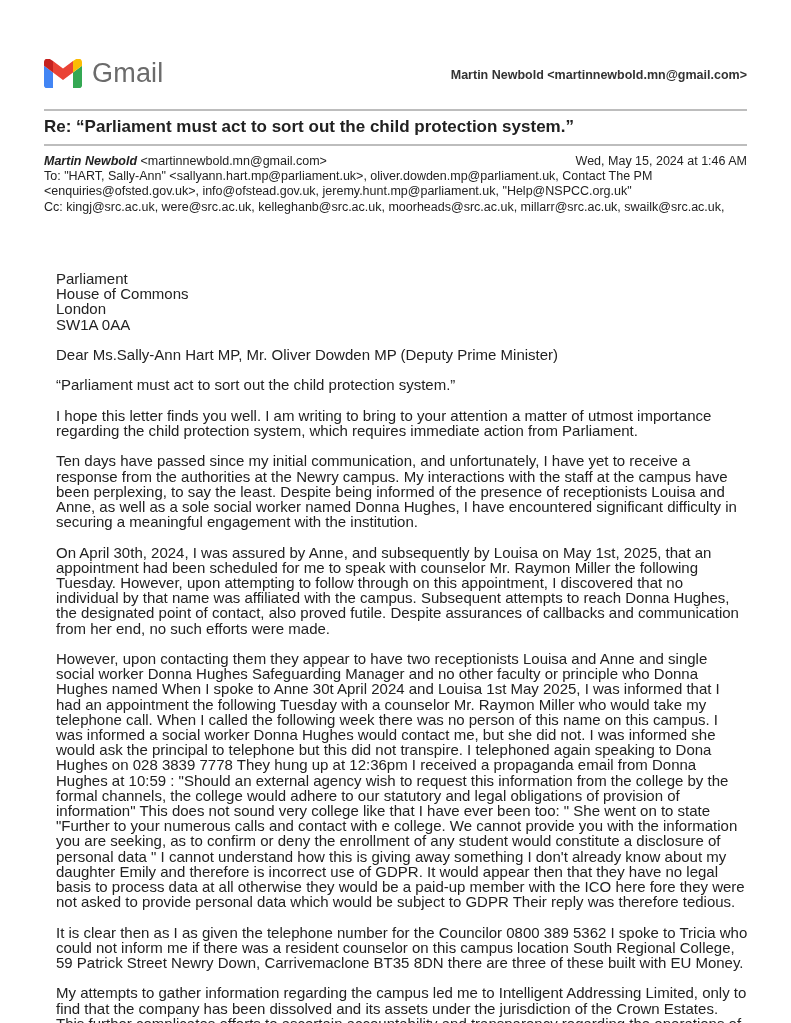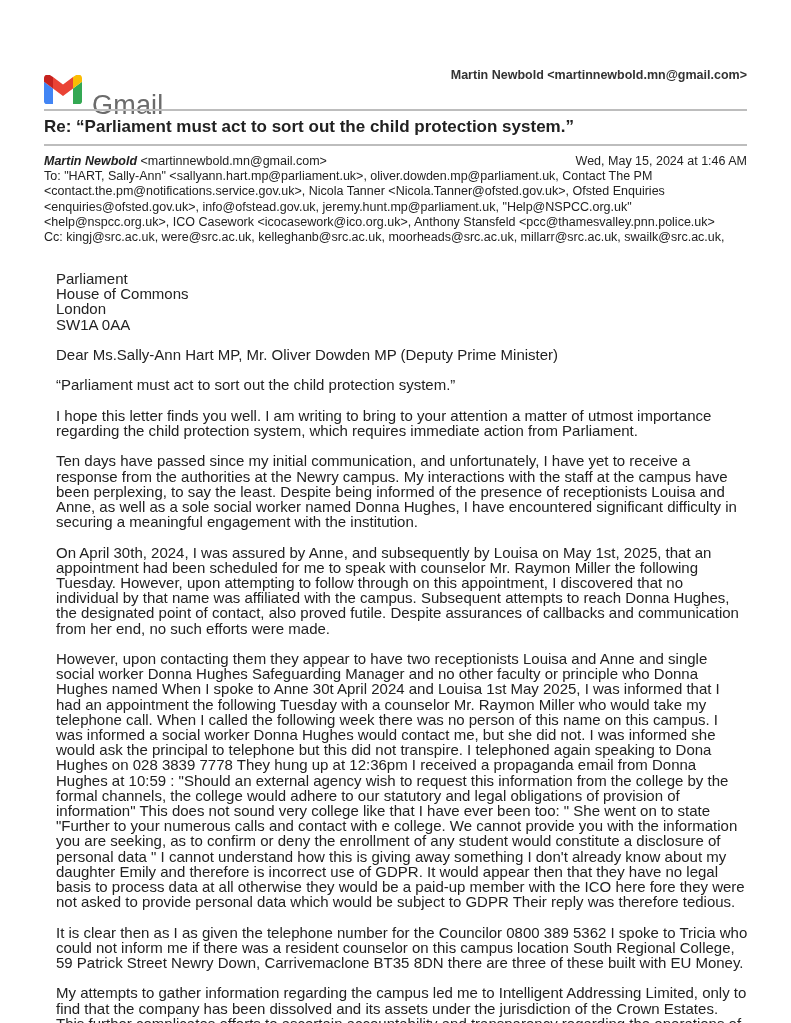--- a/index.html
+++ b/index.html
@@ -2,21 +2,21 @@
 <html><head>
 <meta charset="utf-8">
 <style>
   html, body { margin: 0; padding: 0; background: #ffffff; }
   body { width: 791px; height: 1023px; position: relative; overflow: hidden;
          font-family: "Liberation Sans", sans-serif; color: #222222; }
   .page { position: absolute; left: 44px; top: 0; width: 703px; }
   .topbar { position: absolute; left: 0; top: 56px; width: 703px; height: 36px; }
   .logo { position: absolute; left: 0; top: 2px; display: flex; align-items: center; }
   .logo svg { display: block; }
-  .logo-text { font-size: 27px; color: #6b6b6b; margin-left: 10px; letter-spacing: 0.2px; line-height: 30px; margin-top: 32px; }
+  .logo-text { font-size: 27px; color: #6b6b6b; margin-left: 10px; letter-spacing: 0.2px; line-height: 30px; }
   .account { position: absolute; right: 0; top: 12px; font-size: 12.5px; font-weight: bold; color: #333333; }
   .rule { position: absolute; left: 0; width: 703px; height: 0; border-top: 2px solid #bdbdbd; }
   .rule.r1 { top: 109px; }
   .rule.r2 { top: 144px; }
   .subject { position: absolute; left: 0; top: 117px; font-size: 17px; font-weight: bold; color: #222222; white-space: nowrap; }
   .header { position: absolute; left: 0; top: 154px; width: 703px; font-size: 12.5px; line-height: 15.2px; color: #222222; }
   .from-line { position: relative; height: 15.2px; }
   .from-name { font-weight: bold; font-style: italic; }
   .date { position: absolute; right: 0; top: 0; }
   .body { position: absolute; left: 12px; top: 271px; width: 692px; font-size: 15px; line-height: 15.2px; color: #222222; }
@@ -46,23 +46,21 @@
   <div class="rule r2"></div>
 
   <div class="header">
     <div class="from-line">
       <span class="from-name">Martin Newbold</span>
       <span>&lt;martinnewbold.mn@gmail.com&gt;</span>
       <span class="date">Wed, May 15, 2024 at 1:46 AM</span>
     </div>
     <div>
       <div>To: "HART, Sally-Ann" &lt;sallyann.hart.mp@parliament.uk&gt;, oliver.dowden.mp@parliament.uk, Contact The PM</div>
-      <div>&lt;contact.the.pm@notifications.service.gov.uk&gt;, Nicola Tanner &lt;Nicola.Tanner@ofsted.gov.uk&gt;, Ofsted Enquiries</div>
       <div>&lt;enquiries@ofsted.gov.uk&gt;, info@ofstead.gov.uk, jeremy.hunt.mp@parliament.uk, "Help@NSPCC.org.uk"</div>
-      <div>&lt;help@nspcc.org.uk&gt;, ICO Casework &lt;icocasework@ico.org.uk&gt;, Anthony Stansfeld &lt;pcc@thamesvalley.pnn.police.uk&gt;</div>
     </div>
     <div>
       <div>Cc: kingj@src.ac.uk, were@src.ac.uk, kelleghanb@src.ac.uk, moorheads@src.ac.uk, millarr@src.ac.uk, swailk@src.ac.uk,</div>
     </div>
   </div>
 
   <div class="body">
     <p class="addr">
       <span style="display:block">Parliament</span>
       <span style="display:block">House of Commons</span>

